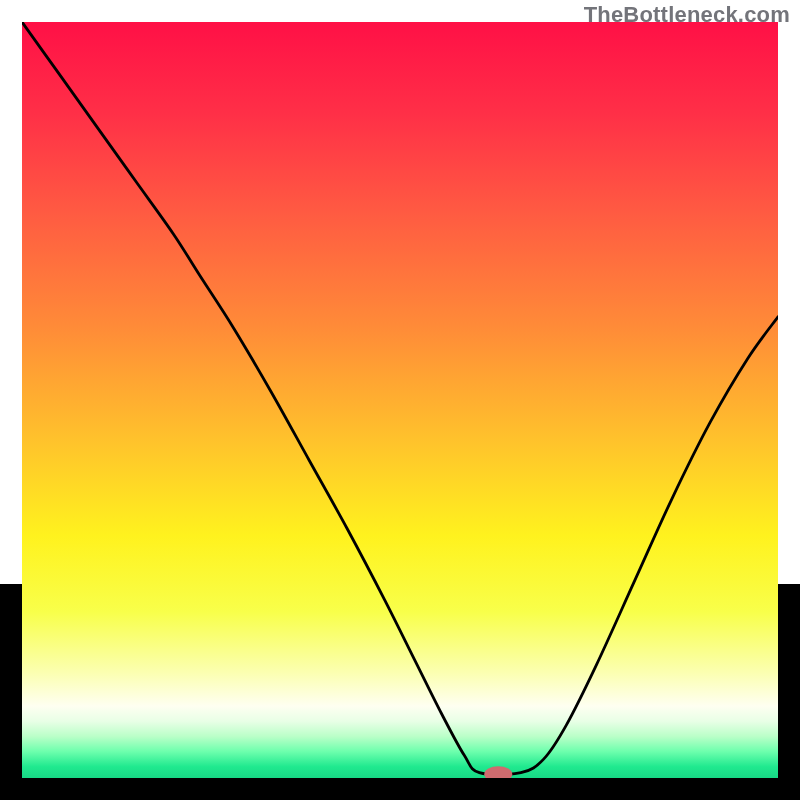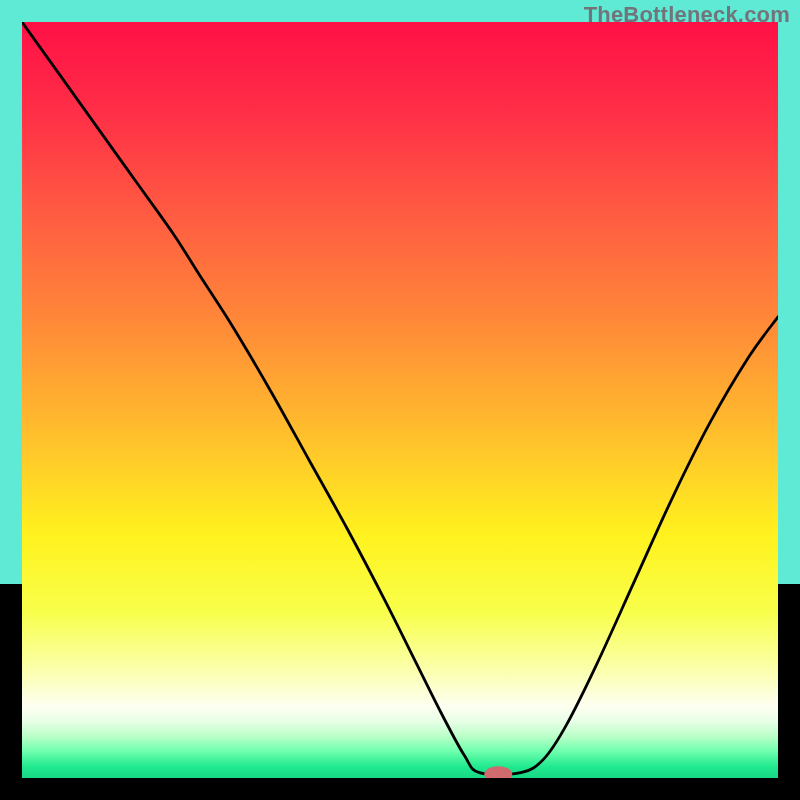--- a/index.html
+++ b/index.html
@@ -9,21 +9,21 @@
     height: 800px;
     background: #000;
     overflow: hidden;
   }
   .frame {
     position: absolute;
     left: 0;
     top: 0;
     width: 800px;
     height: 584px;
-    background: #5eead4;
+    background: #ffffff;
   }
   .plot-area {
     position: absolute;
     box-sizing: border-box;
   }
   .watermark {
     position: absolute;
     top: 2px;
     right: 10px;
     font-family: Arial, Helvetica, sans-serif;

